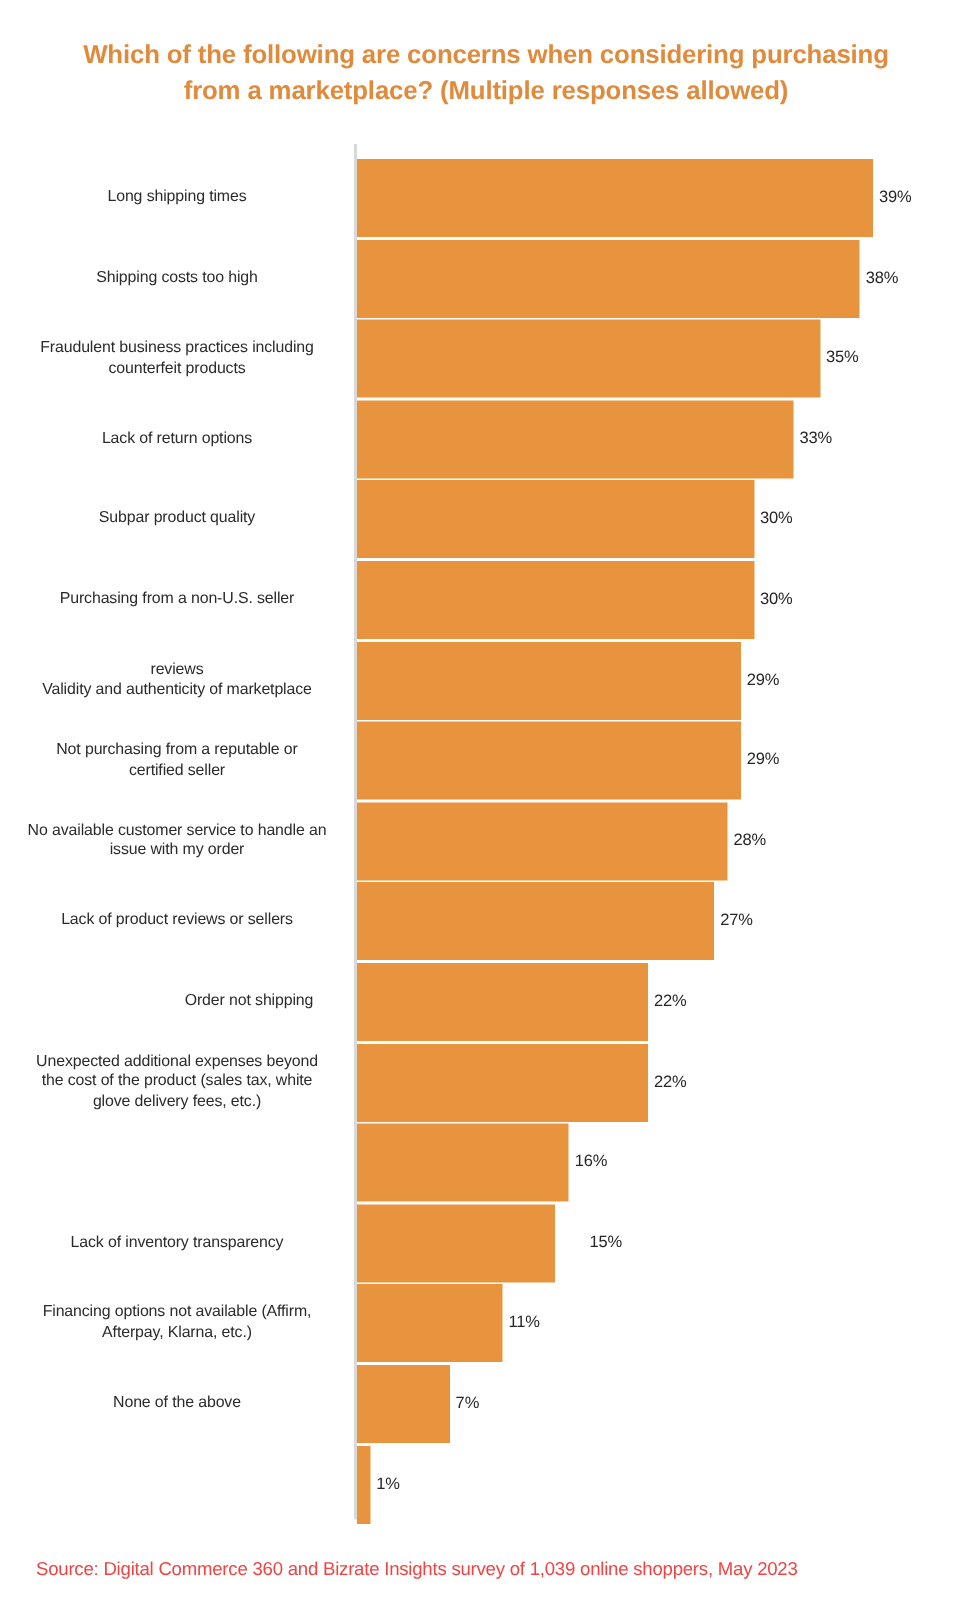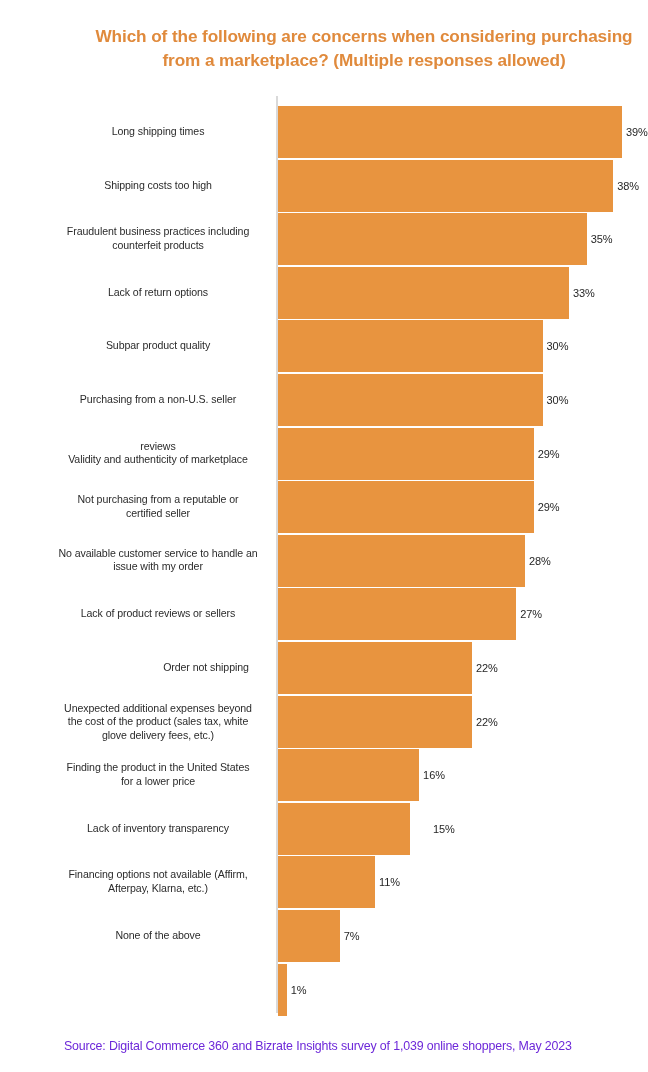--- a/index.html
+++ b/index.html
@@ -13,21 +13,20 @@
     font-family: "Liberation Sans", sans-serif;
     overflow: hidden;
     position: relative;
   }
 
   #chart-figure {
     position: relative;
     width: 516px;
     height: 1072px;
     box-sizing: border-box;
-    margin-left: 40px;
   }
 
   
   #chart-title {
     position: absolute;
     left: 24px;
     top: 24px;
     width: 600px;
     text-align: center;
     color: #e08a3c;
@@ -94,21 +93,21 @@
     transform: translateY(-50%);
     white-space: nowrap;
     letter-spacing: -0.1px;
   }
 
   
   #source-note {
     position: absolute;
     left: 24px;
     top: 1038px;
-    color: #6d28d9;
+    color: #ef4444;
     font-size: 12.4px;
     line-height: 16px;
     letter-spacing: -0.15px;
     white-space: nowrap;
   }
 </style>
 </head>
 <body>
 
 <div id="chart-figure">
@@ -205,24 +204,20 @@
         <div class="bar-row" style="top: 599.6px; height: 52px;">
           <div class="cat-label">
             <span class="ln">Unexpected additional expenses beyond</span>
             <span class="ln">the cost of the product (sales tax, white</span>
             <span class="ln">glove delivery fees, etc.)</span>
           </div>
           <div class="bar" style="width: 194.04px; height: 52px;"></div>
           <div class="val-label" style="left: 436.04px;">22%</div>
         </div>
         <div class="bar-row" style="top: 653.2px; height: 52px;">
-          <div class="cat-label">
-            <span class="ln">Finding the product in the United States</span>
-            <span class="ln">for a lower price</span>
-          </div>
           <div class="bar" style="width: 141.12px; height: 52px;"></div>
           <div class="val-label" style="left: 383.12px;">16%</div>
         </div>
         <div class="bar-row" style="top: 706.8px; height: 52px;">
           <div class="cat-label">
             <span class="ln">Lack of inventory transparency</span>
           </div>
           <div class="bar" style="width: 132.3px; height: 52px;"></div>
           <div class="val-label" style="left: 393px;">15%</div>
         </div>

